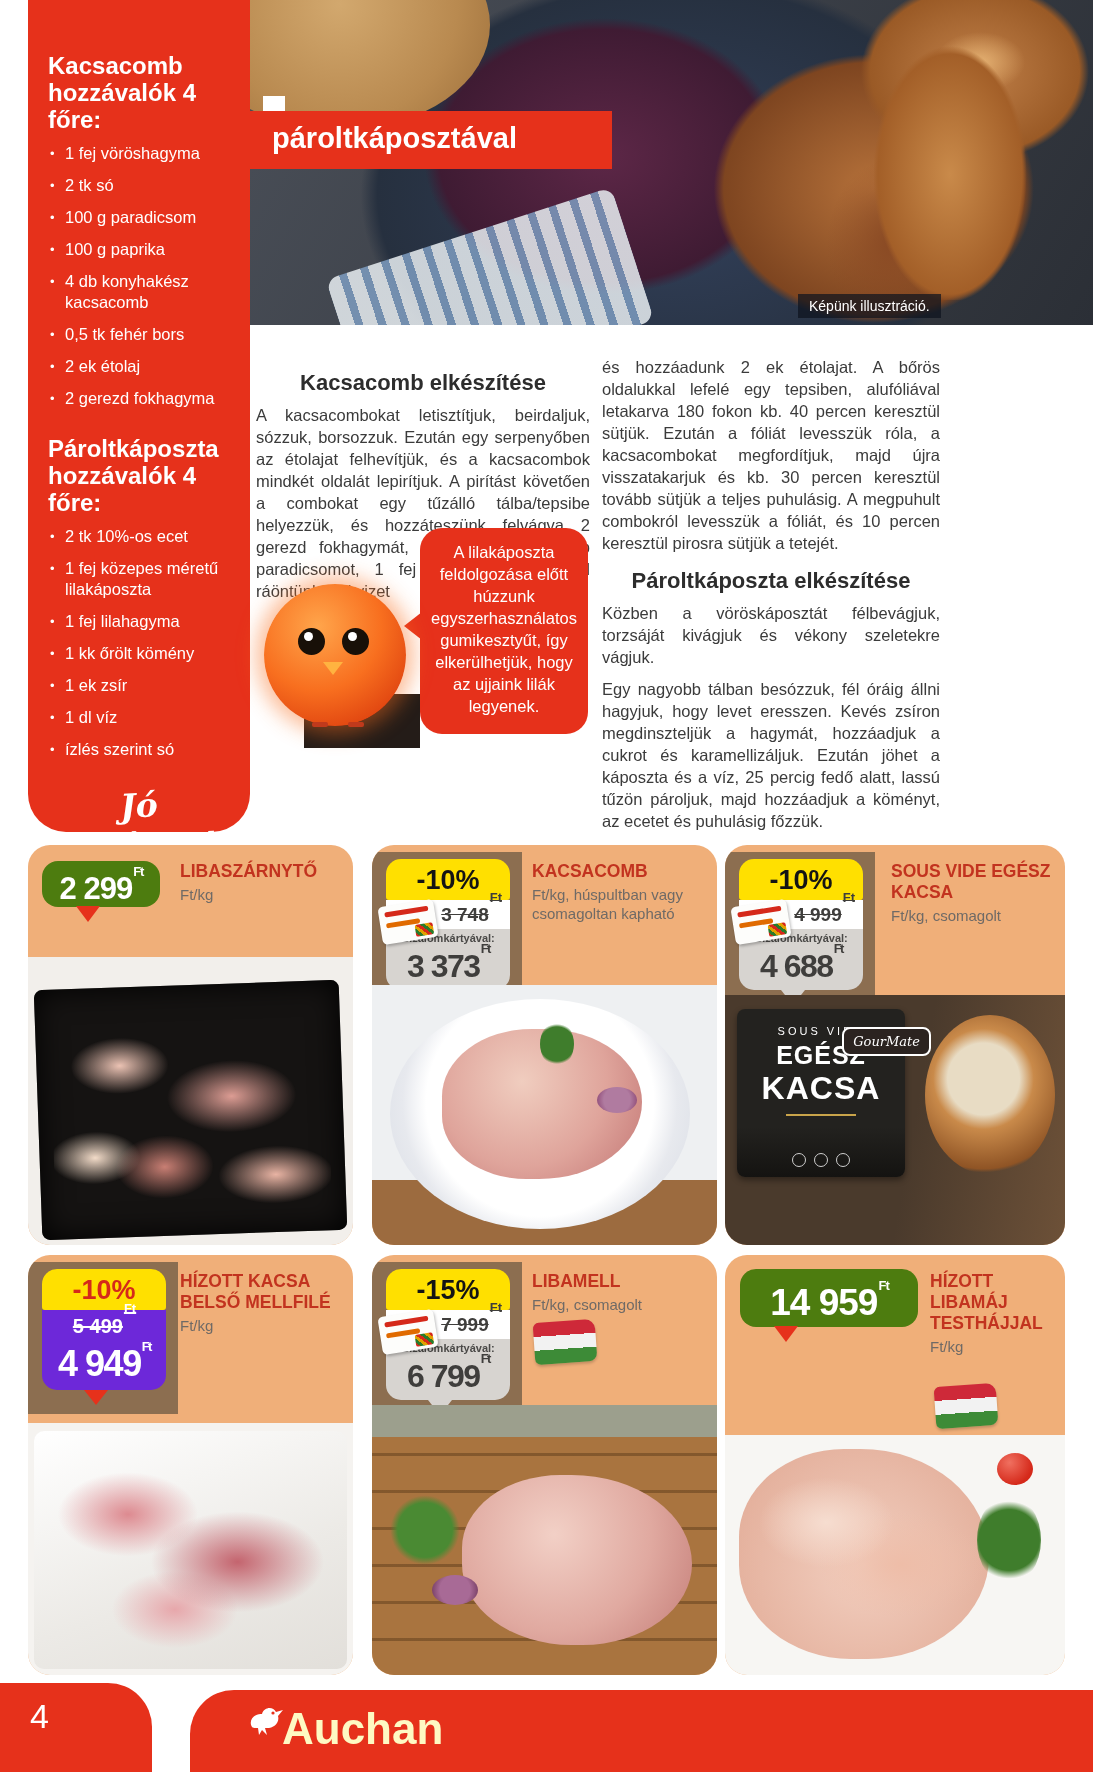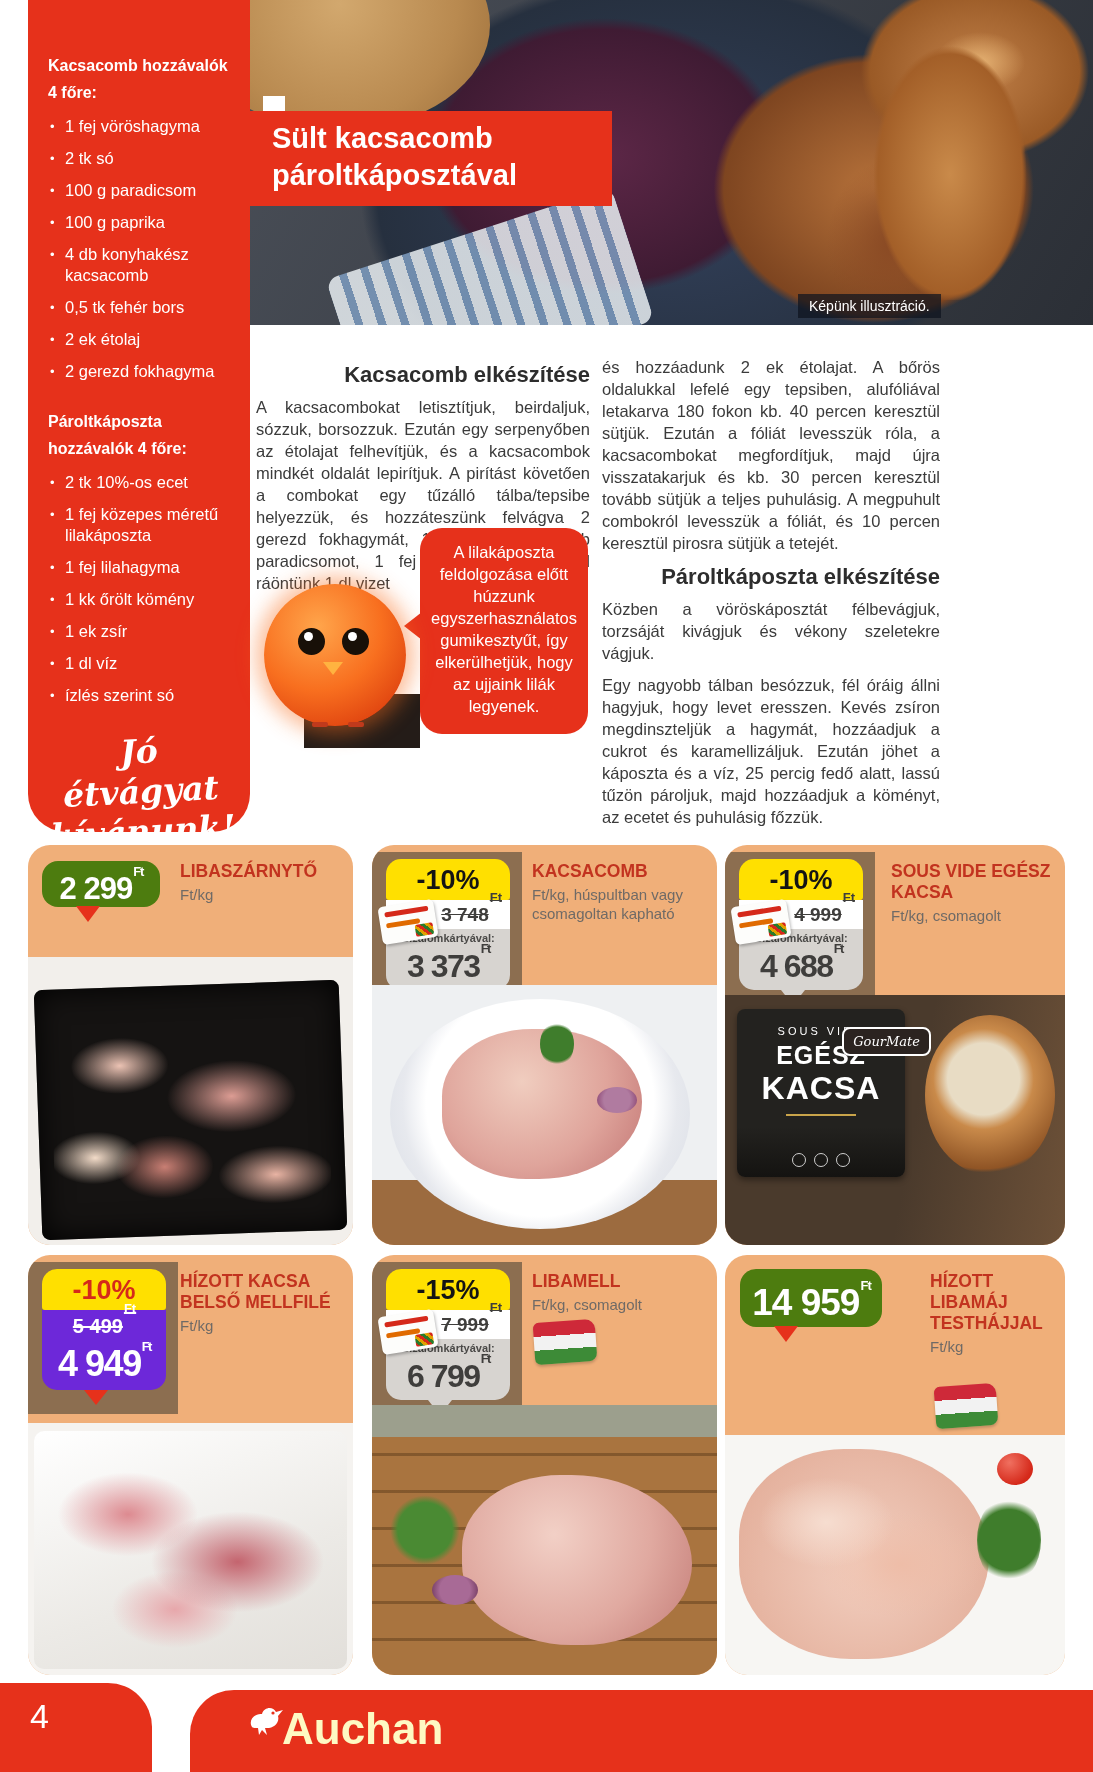--- a/index.html
+++ b/index.html
@@ -27,30 +27,30 @@
       color:#fff;font-size:14px;padding:4px 11px;}
   .white-notch{position:absolute;left:263px;top:96px;width:22px;height:16px;background:#fff;}
 
   
   .banner{position:absolute;left:250px;top:111px;width:362px;background:#e6311b;color:#fff;
       font-weight:bold;font-size:29px;line-height:37px;padding:9px 22px 12px;box-sizing:border-box;}
 
   
   .sidebar{position:absolute;left:28px;top:0;width:222px;height:832px;background:#e6311b;
       border-radius:0 0 38px 38px;color:#fff;box-sizing:border-box;padding:52px 16px 0 20px;}
-  .sb-title{font-weight:bold;font-size:16px;line-height:27px;margin:0 0 10px;}
+  .sb-title{font-weight:bold;font-size:24px;line-height:27px;margin:0 0 10px;}
   .sb-list{list-style:none;margin:0 0 26px;padding:0;font-size:16.5px;line-height:21px;}
   .sb-list li{position:relative;padding-left:17px;margin-bottom:11px;}
   .sb-list li::before{content:"•";position:absolute;left:2px;top:0;font-size:13px;}
   .script{font-family:"DejaVu Serif", serif;font-style:italic;font-weight:bold;
       font-size:33px;line-height:40px;text-align:center;transform:rotate(-3deg);margin-top:26px;}
 
   
   .rcol{position:absolute;color:#3b3b3b;font-size:16.5px;line-height:22px;text-align:justify;}
-  .rcol h3{color:#2d2d2d;font-size:22px;line-height:26px;margin:6px 0 8px;text-align:right;}
+  .rcol h3{color:#2d2d2d;font-size:22px;line-height:26px;margin:14px 0 8px;text-align:center;}
   .rcol p{margin:0 0 10px;}
   .col1{left:256px;top:356px;width:334px;}
   .col2{left:602px;top:356px;width:338px;}
 
   
   .bubble{position:absolute;left:420px;top:528px;width:168px;height:206px;background:#e6311b;
       border-radius:22px;color:#fff;font-size:16.5px;line-height:22px;text-align:center;
       padding:13px 10px;box-sizing:border-box;}
   .bubble::before{content:"";position:absolute;left:-16px;top:84px;width:0;height:0;
       border-top:14px solid transparent;border-bottom:14px solid transparent;border-right:18px solid #e6311b;}
@@ -83,21 +83,21 @@
   .plabel{position:absolute;top:16px;}
   .lab1{left:152px;width:160px;} .lab2{left:160px;width:175px;} .lab3{left:166px;width:165px;}
   .lab4{left:152px;width:165px;} .lab5{left:160px;width:175px;} .lab6{left:205px;width:125px;}
 
   
   .red-bubble{position:absolute;background:#4d7c0f;color:#fff;font-weight:bold;border-radius:16px;
       text-align:center;}
   .red-bubble .tail{position:absolute;bottom:-15px;left:34px;width:0;height:0;
       border-left:12px solid transparent;border-right:12px solid transparent;border-top:16px solid #e6311b;}
   .rb1{left:14px;top:16px;width:118px;height:46px;font-size:31px;line-height:46px;letter-spacing:-1px;}
-  .rb6{left:15px;top:14px;width:142px;height:58px;font-size:37px;line-height:58px;letter-spacing:-1px;}
+  .rb6{left:15px;top:14px;width:178px;height:58px;font-size:37px;line-height:58px;letter-spacing:-1px;}
   sup.ft{font-size:13px;position:relative;top:-12px;left:1px;font-weight:bold;}
 
   
   .badge{position:absolute;left:14px;top:14px;width:124px;}
   .b-top{background:#ffe000;border-radius:15px 15px 3px 3px;text-align:center;
       font-weight:bold;font-size:27px;color:#141414;padding:6px 0 4px;}
   .b-top.red{color:#d5291a;}
   .b-old{background:#fff;text-align:right;padding:2px 9px 3px 34px;font-weight:bold;
       font-size:19px;color:#3f3e3c;}
   .strike{text-decoration:line-through;}
@@ -208,21 +208,20 @@
 <div id="page">
 
   <div class="hero">
     <div class="board"></div>
     <div class="leg"></div>
     <div class="cloth"></div>
   </div>
   <div class="hero-caption">Képünk illusztráció.</div>
   <div class="white-notch"></div>
   <div class="banner">
-    <div>Sült kacsacomb</div>
     <div>pároltkáposztával</div>
   </div>
 
   <div class="sidebar">
     <p class="sb-title">Kacsacomb hozzávalók 4 főre:</p>
     <ul class="sb-list">
       <li>1 fej vöröshagyma</li>
       <li>2 tk só</li>
       <li>100 g paradicsom</li>
       <li>100 g paprika</li>

